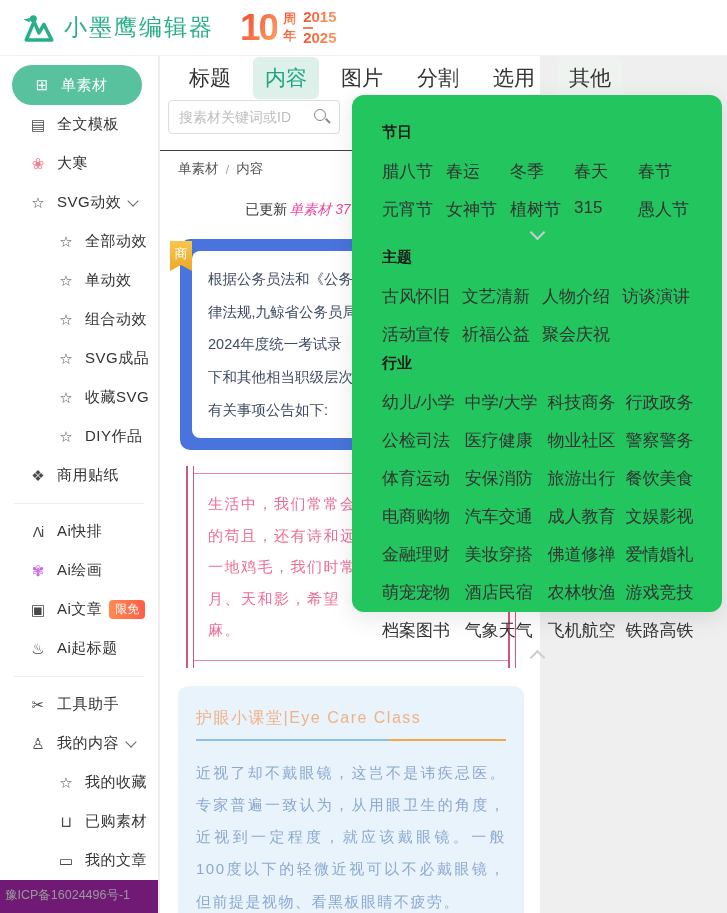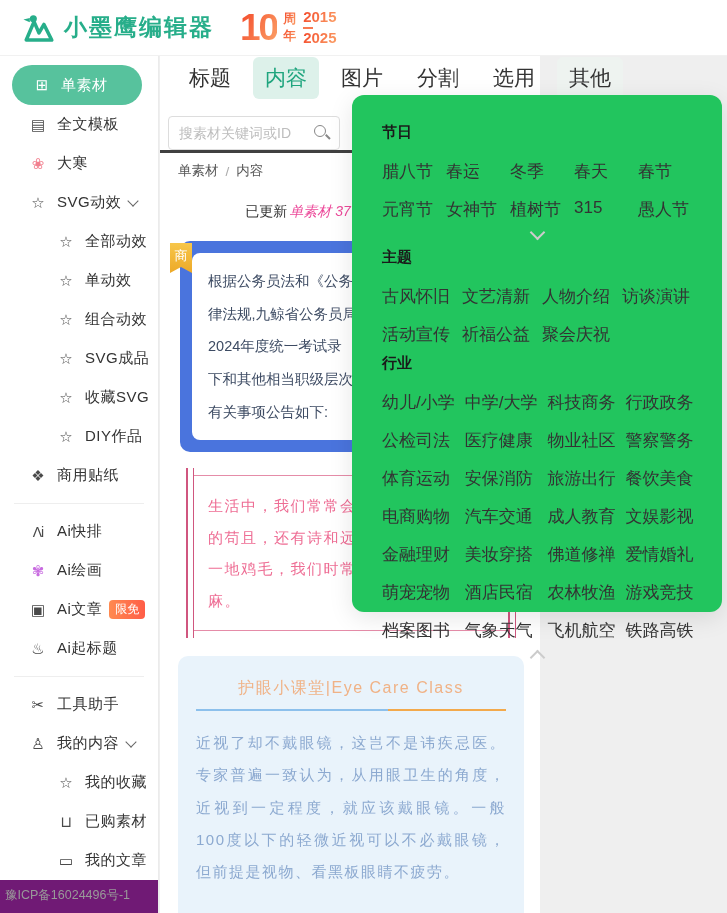--- a/index.html
+++ b/index.html
@@ -7,21 +7,21 @@
     width:727px;height:913px;overflow:hidden;position:relative;
     background:#efefef;
     font-family:"Liberation Sans","DejaVu Sans",sans-serif;
     -webkit-font-smoothing:antialiased;
   }
   
   .header{position:absolute;left:0;top:0;width:727px;height:55px;background:#fff;
     border-bottom:1px solid #f1f1f1;display:flex;align-items:center;z-index:5;}
   .logo{display:flex;align-items:center;margin-left:22px;}
   .logo svg{display:block;margin-right:8px;}
-  .logo-text{font-size:23px;font-weight:bold;color:#27ae8a;letter-spacing:2px;}
+  .logo-text{font-size:23px;font-weight:normal;color:#27ae8a;letter-spacing:2px;}
   .anniv{display:flex;align-items:center;margin-left:26px;}
   .grad{background:linear-gradient(120deg,#f4502f 10%,#fb9a62 90%);
     -webkit-background-clip:text;background-clip:text;color:#f4683f;-webkit-text-fill-color:transparent;}
   .a-num{font-size:37px;font-weight:bold;line-height:1;letter-spacing:-2px;}
   .a-col{display:flex;flex-direction:column;justify-content:center;margin-left:6px;}
   .a-col i{font-style:normal;font-weight:bold;display:block;}
   .a-unit i{font-size:13px;line-height:1.3;}
   .a-years{margin-left:7px;}
   .a-years i{font-size:15px;line-height:1.1;}
   .year-dash{width:10px;height:2px;background:#f87a52;margin:1px 0;}
@@ -45,21 +45,21 @@
     transform:rotate(45deg);margin-left:8px;margin-top:-4px;flex:0 0 auto;}
   .side-divider{height:1px;background:#eee;margin:8px 14px;}
   .side-footer{position:absolute;left:0;right:0;bottom:0;background:#701a75;color:#999;
     font-size:12.5px;padding:7px 6px 9px 5px;z-index:3;}
   
   .main{position:absolute;left:160px;top:55px;width:380px;bottom:0;background:#fff;}
   .tabbar{height:45px;display:flex;align-items:center;padding-left:17px;}
   .tab{padding:7px 12px;border-radius:6px;color:#333;font-size:21px;margin-right:10px;cursor:pointer;white-space:nowrap;}
   .tab.active{background:#ddf1ea;color:#1fa57e;}
   .tab.soft{background:#eef3f0;}
-  .searchrow{height:50px;display:flex;align-items:flex-end;padding-left:8px;border-bottom:3px solid #404040;}
+  .searchrow{height:50px;display:flex;align-items:flex-start;padding-left:8px;border-bottom:1px solid #404040;}
   .searchbox{position:relative;width:172px;height:34px;}
   .searchbox input{width:100%;height:100%;box-sizing:border-box;border:1px solid #ddd;border-radius:4px;
     padding:0 32px 0 10px;font-size:14px;color:#333;outline:none;font-family:inherit;}
   .searchbox input::placeholder{color:#bdbdbd;}
   .mag{position:absolute;right:14px;top:9px;width:10px;height:10px;border:1.6px solid #888;
     border-radius:50%;}
   .mag::after{content:'';position:absolute;width:6px;height:1.6px;background:#888;
     transform:rotate(45deg);right:-6px;bottom:-2px;}
   .breadcrumb{height:36px;display:flex;align-items:center;padding-left:18px;font-size:13.5px;color:#555;}
   .bc-sep{margin:0 7px;color:#aaa;}
@@ -79,21 +79,21 @@
   .gov-line{font-size:14.5px;color:#3d4b63;line-height:2.25;white-space:nowrap;overflow:hidden;}
   
   .pink-card{position:relative;margin:14px 6px 16px 10px;padding:24px 26px;}
   .pv{position:absolute;top:2px;bottom:2px;width:5px;border-left:2px solid #d0567f;border-right:1px solid #d0567f;}
   .pv.l{left:4px;} .pv.r{right:4px;}
   .ph{position:absolute;left:12px;right:12px;height:1px;background:#e58ca8;}
   .ph.t{top:9px;} .ph.b{bottom:9px;}
   .poem-line{font-size:15px;color:#ee6d94;line-height:2.1;letter-spacing:1.5px;white-space:nowrap;overflow:hidden;}
   
   .eyecard{background:#e9f3fb;border-radius:10px;padding:22px 18px;margin:16px 2px 0 6px;}
-  .eye-title{color:#f0b286;font-size:16px;letter-spacing:1.5px;text-align:center;}
+  .eye-title{color:#f0b286;font-size:16px;letter-spacing:1.5px;}
   .eye-rule{height:2px;margin:10px 0 16px;background:linear-gradient(90deg,#8cc0ec 0 62%,#f3a94b 62% 100%);}
   .eye-body{color:#8ca9d0;font-size:15px;line-height:2.15;letter-spacing:1.5px;text-align:justify;margin-bottom:20px;}
   
   .dropdown{position:absolute;left:352px;top:95px;width:370px;height:517px;background:#22c55e;
     border-radius:12px;box-shadow:0 6px 24px rgba(0,0,0,.10);z-index:10;
     padding:20px 30px 16px;box-sizing:border-box;}
   .dd-title{font-weight:bold;font-size:15px;color:#1a1a1a;margin:8px 0 18px;}
   .dd-grid{display:grid;row-gap:15px;column-gap:10px;margin-bottom:6px;}
   .cols-5{grid-template-columns:repeat(5,1fr);}
   .cols-4{grid-template-columns:repeat(4,1fr);}
@@ -290,20 +290,21 @@
     <div class="pink-card">
       <span class="pv l"></span>
       <span class="pv r"></span>
       <span class="ph t"></span>
       <span class="ph b"></span>
       <div>
 
       <div class="poem-line">生活中，我们常常会</div>
           <div class="poem-line">的苟且，还有诗和远</div>
           <div class="poem-line">一地鸡毛，我们时常</div>
+          <div class="poem-line">月、天和影，希望</div>
           <div class="poem-line">麻。</div>
         </div>
     </div>
 
     <div class="eyecard">
       <div class="eye-title">护眼小课堂|Eye Care Class</div>
       <div class="eye-rule"></div>
       <div class="eye-body">近视了却不戴眼镜，这岂不是讳疾忌医。专家普遍一致认为，从用眼卫生的角度，近视到一定程度，就应该戴眼镜。一般100度以下的轻微近视可以不必戴眼镜，但前提是视物、看黑板眼睛不疲劳。</div>
 
     </div>

